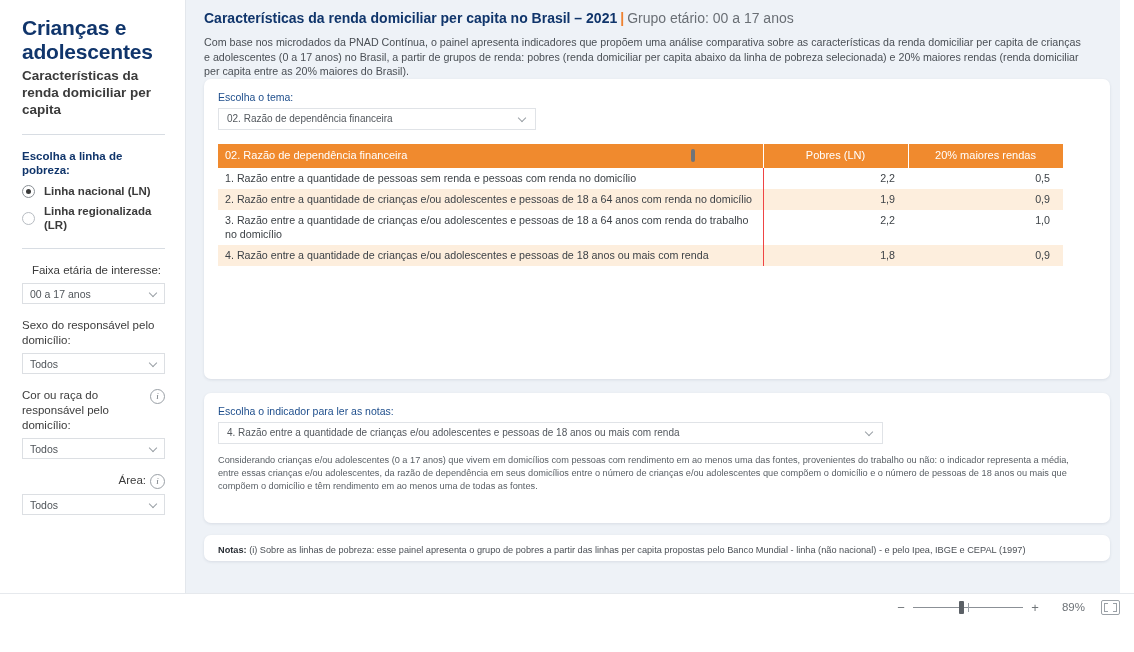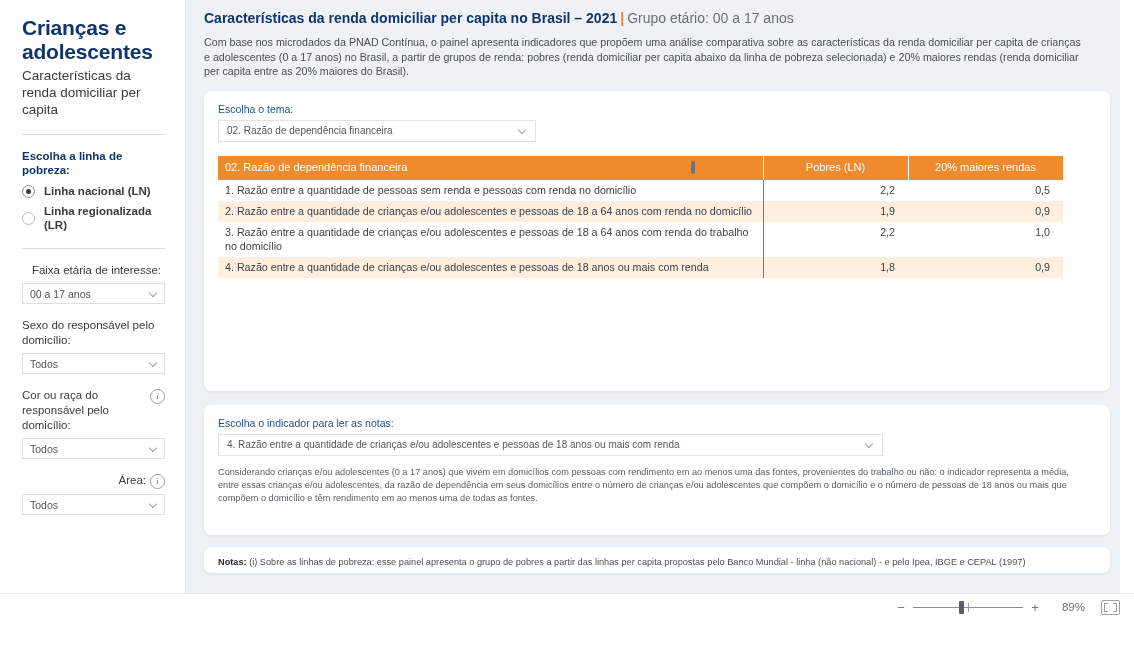--- a/index.html
+++ b/index.html
@@ -50,20 +50,21 @@
     line-height: 24px;
     font-weight: bold;
     color: #10356b;
     letter-spacing: -0.2px;
   }
   .brand-sub {
     margin-top: 3px;
     font-size: 13.5px;
     line-height: 17px;
     color: #3b3b3b;
+    font-weight: bold;
   }
   .sb-divider {
     margin: 16px 0 14px 0;
     height: 1px;
     background: #d8dde3;
   }
   .sb-label {
     font-size: 11.5px;
     font-weight: bold;
     color: #10356b;
@@ -175,21 +176,20 @@
     margin: 0 3px;
   }
   .page-title .sfx {
     color: #6a6f75;
     font-weight: normal;
   }
   .page-desc {
     font-size: 10.7px;
     line-height: 14.5px;
     color: #4a4f55;
-    margin-bottom: 12px;
     max-width: 880px;
   }
 
   .card {
     background: #ffffff;
     border-radius: 7px;
     box-shadow: 0 1px 3px rgba(20,40,70,0.10);
     box-sizing: border-box;
   }
   .card-theme {

